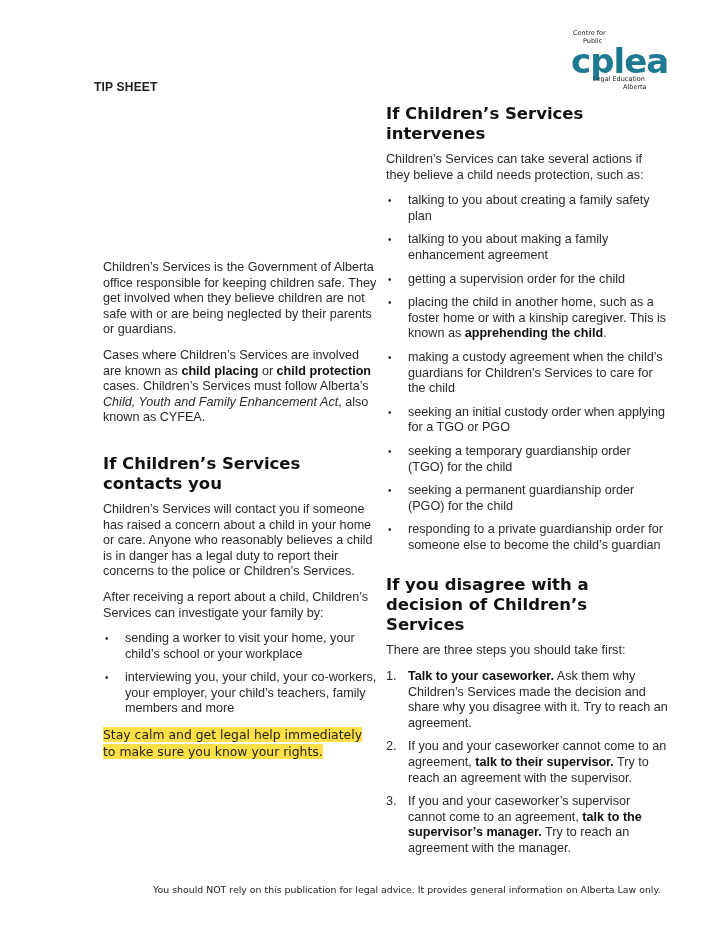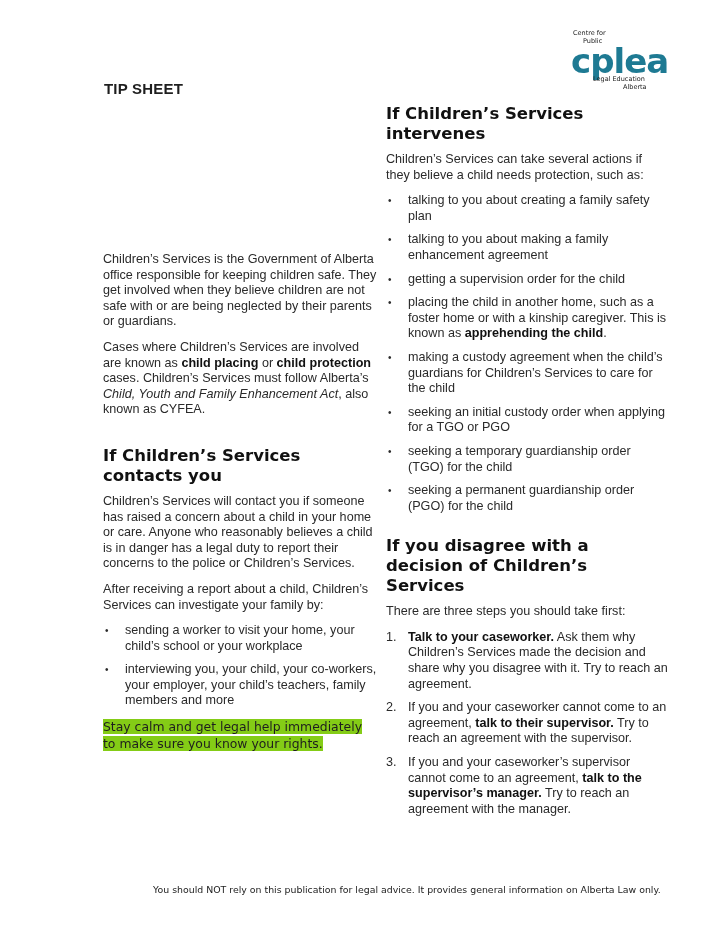--- a/index.html
+++ b/index.html
@@ -2,32 +2,32 @@
 <html><head>
 <meta charset="utf-8">
 <style>
   html, body { margin: 0; padding: 0; background: #ffffff; }
   body { width: 720px; height: 938px; position: relative; overflow: hidden;
          font-family: "Liberation Sans", "DejaVu Sans", sans-serif; color: #1e1e1e; }
   .page { position: absolute; inset: 0; margin-left: 18px; }
   .logo { position: absolute; left: 553px; top: 30px; width: 90px; height: 64px; }
   .logo .small { position: absolute; font-size: 6.5px; color: #1b1b1b; line-height: 7px; font-family: "DejaVu Sans", sans-serif; }
   .logo .word { position: absolute; left: 0; top: 14px; font-size: 34px; font-weight: bold; color: #1e7a93; letter-spacing: -1px; font-family: "DejaVu Sans", sans-serif; line-height: 34px; }
-  .tipsheet { position: absolute; left: 86px; top: 80px; font-size: 15px; font-weight: bold; letter-spacing: 0.2px; }
+  .tipsheet { position: absolute; left: 76px; top: 80px; font-size: 12px; font-weight: bold; letter-spacing: 0.2px; }
   .title { position: absolute; left: 84px; top: 100px; width: 280px; font-family: "DejaVu Sans", sans-serif; font-weight: 300; font-size: 42px; line-height: 48px; color: #111; letter-spacing: -0.5px; }
   .col { position: absolute; font-size: 12.6px; line-height: 15.6px; color: #2a2a2a; }
-  .left { left: 85px; top: 252px; width: 275px; }
+  .left { left: 85px; top: 260px; width: 275px; }
   .right { left: 368px; top: 104px; width: 282px; }
   p { margin: 0 0 10px 0; }
   h2 { margin: 0 0 8px 0; font-family: "DejaVu Sans", sans-serif; font-size: 16.5px; line-height: 20px; font-weight: bold; color: #111; }
   ul, ol { margin: 0 0 10px 0; padding: 0; list-style: none; }
   li { position: relative; padding-left: 22px; margin-bottom: 8px; }
   ul li::before { content: "\2022"; position: absolute; left: 2px; top: 0; font-size: 10px; }
   ol li .num { position: absolute; left: 0; top: 0; }
-  .hl { background: #84cc16; font-family: "DejaVu Sans", sans-serif; font-size: 12.4px; line-height: 16px; color: #1e1e1e; }
+  .hl { background: #fde047; font-family: "DejaVu Sans", sans-serif; font-size: 12.4px; line-height: 16px; color: #1e1e1e; }
   b { font-weight: bold; color: #111; }
   i { font-style: italic; }
   .footer { position: absolute; left: 135px; top: 884px; font-size: 9.4px; color: #222; font-family: "DejaVu Sans", sans-serif; white-space: nowrap; text-align: center; }
 </style>
 </head>
 <body>
 
 <div class="page">
 
   <div class="logo">
@@ -59,20 +59,21 @@
     <p>Children’s Services can take several actions if they believe a child needs protection, such as:</p>
     <ul>
       <li>talking to you about creating a family safety plan</li>
       <li>talking to you about making a family enhancement agreement</li>
       <li>getting a supervision order for the child</li>
       <li><span>placing the child in another home, such as a foster home or with a kinship caregiver. This is known as </span><b>apprehending the child</b><span>.</span></li>
       <li>making a custody agreement when the child’s guardians for Children’s Services to care for the child</li>
       <li>seeking an initial custody order when applying for a TGO or PGO</li>
       <li>seeking a temporary guardianship order (TGO) for the child</li>
       <li>seeking a permanent guardianship order (PGO) for the child</li>
+      <li>responding to a private guardianship order for someone else to become the child’s guardian</li>
     </ul>
 
     <h2 style="margin-top:22px">If you disagree with a decision of Children’s Services</h2>
     <p>There are three steps you should take first:</p>
     <ol>
       <li><span class="num">1.</span><b>Talk to your caseworker.</b><span> Ask them why Children’s Services made the decision and share why you disagree with it. Try to reach an agreement.</span></li>
       <li><span class="num">2.</span><span>If you and your caseworker cannot come to an agreement, </span><b>talk to their supervisor.</b><span> Try to reach an agreement with the supervisor.</span></li>
       <li><span class="num">3.</span><span>If you and your caseworker’s supervisor cannot come to an agreement, </span><b>talk to the supervisor’s manager.</b><span> Try to reach an agreement with the manager.</span></li>
     </ol>
   </div>

